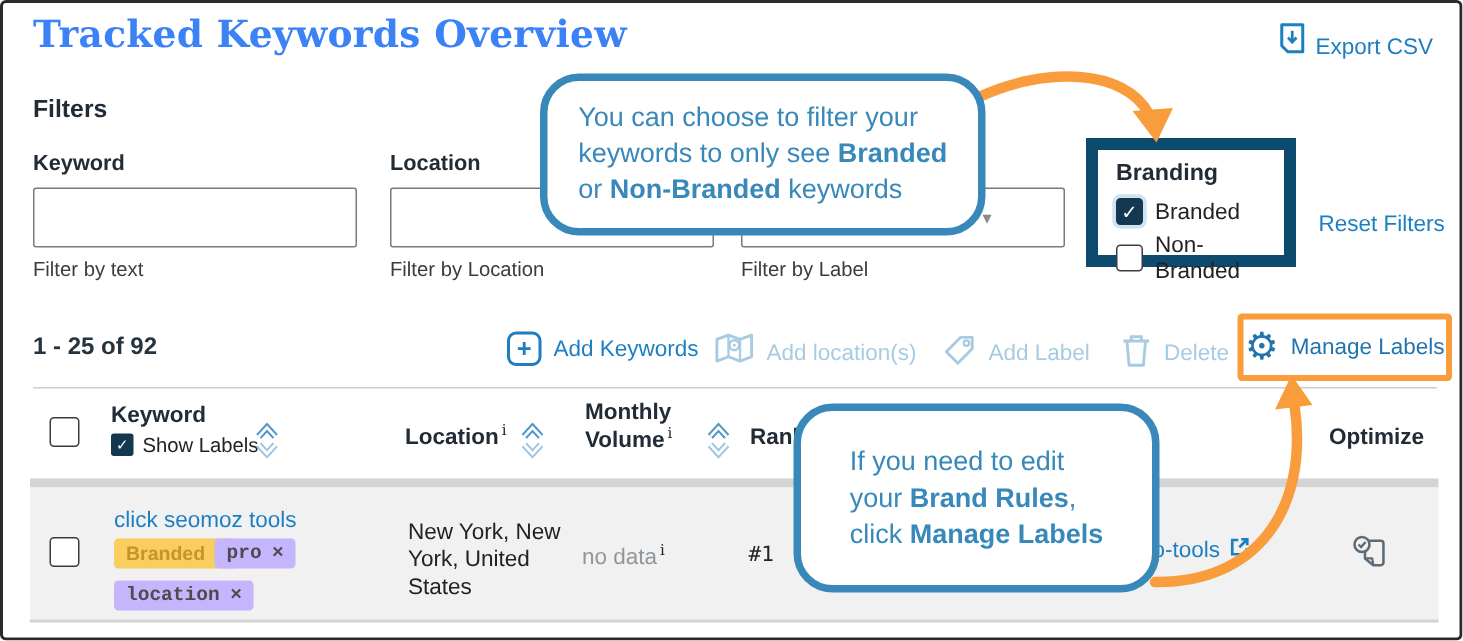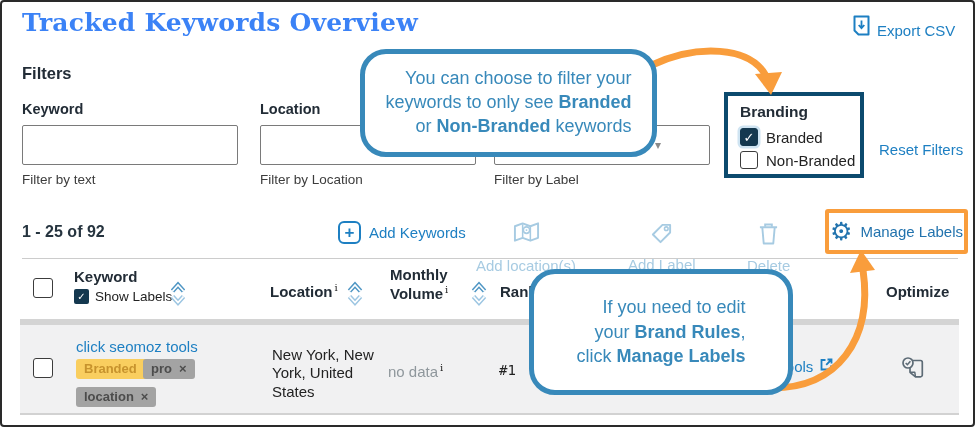--- a/index.html
+++ b/index.html
@@ -16,38 +16,38 @@
 
   
   .filters-heading{left:20px;top:62px;font-size:16.5px;font-weight:700;color:#222c36;}
   .f-label{font-size:14.5px;font-weight:700;color:#222c36;}
   .f-input{width:216px;height:40px;background:#fff;border:1px solid #7a7a7a;border-radius:2px;
            box-sizing:border-box;font-size:14px;padding:4px 8px;color:#333;}
   .f-help{font-size:13.5px;color:#3c3c3c;}
   .select-arrow{position:absolute;left:160px;top:13px;font-size:12px;color:#8a8a8a;line-height:1;}
 
   
-  .branding-box{left:722px;top:90px;width:140px;height:86px;border:4px solid #0c4a6e;
+  .branding-box{left:722px;top:90px;width:140px;height:86px;border:8px solid #0c4a6e;
                 background:#fff;box-sizing:border-box;padding:7px 0 16px 12px;z-index:6;}
   .branding-title{font-size:15.5px;font-weight:700;color:#222c36;margin-bottom:7px;}
   .cb-row{display:flex;align-items:center;gap:8px;margin-bottom:5px;}
   .cb{width:18px;height:18px;border:1.5px solid #3c3c3c;border-radius:3px;background:#fff;
       box-sizing:border-box;flex:0 0 auto;}
   .cb.checked{background:#14384f;border-color:#14384f;color:#fff;display:flex;align-items:center;
       justify-content:center;font-size:13px;line-height:1;}
   .cb.ring{box-shadow:0 0 0 2.5px #cfe4f2;}
   .cb-label{font-size:15px;color:#222;}
   .reset-link{left:877px;top:139px;font-size:15px;color:#1d7fc2;cursor:pointer;}
 
   
   .count{left:20px;top:221px;font-size:16px;font-weight:700;color:#26343f;}
   .tb{display:flex;align-items:center;gap:8px;font-size:15px;cursor:pointer;}
   .tb.active{color:#1d7fc2;}
   .tb.dark{color:#2273ae;}
-  .tb.disabled{color:#a7cbe2;cursor:default;flex-direction:column;}
+  .tb.disabled{color:#a7cbe2;cursor:default;}
   .plus-box{width:23px;height:23px;border:2px solid #1d7fc2;border-radius:6px;display:flex;
             align-items:center;justify-content:center;font-size:17px;font-weight:700;color:#1d7fc2;box-sizing:border-box;}
   .gear{font-size:25px;line-height:1;color:#2273ae;}
   .manage-box{left:823px;top:207px;width:143px;height:45px;border:4px solid #f99d3c;border-radius:3px;
               box-sizing:border-box;z-index:6;}
   .hr1{left:20px;top:256px;width:936px;height:1px;background:#ccc;}
 
   
   .th{font-size:15px;font-weight:700;color:#222c36;}
   .sup-i{font-family:"DejaVu Serif",serif;font-size:10px;color:#222;position:relative;top:-6px;margin-left:2px;font-weight:400;}
@@ -57,35 +57,35 @@
   .band{left:18px;top:317px;width:939px;height:6px;background:#d4d4d4;}
 
   
   .rowbg{left:18px;top:323px;width:939px;height:88px;background:#f1f1f2;}
   .kw-link{font-size:15px;color:#1d7fc2;cursor:pointer;}
   .tag{display:inline-flex;align-items:center;gap:7px;padding:2px 8px 3px;border-radius:3px;
        font-size:13px;font-weight:700;}
   .tag .x{cursor:pointer;}
   .tag-yellow{background:#f9ce5f;color:#c7932d;}
   .tag-yellow .x{color:#e09f38;}
-  .tag-gray{background:#a3a3a3;color:#4c4c4c;}
+  .tag-gray{background:#c4b5fd;color:#4c4c4c;font-family:Liberation Mono, monospace;}
   .tag-gray .x{color:#4c4c4c;}
   .loc-cell{width:110px;font-size:15px;line-height:1.22;color:#222;}
   .nodata{font-size:15px;color:#8f979c;}
   .rank{font-size:14px;color:#222;font-family:"DejaVu Sans Mono",monospace;}
   .url-link{display:flex;align-items:center;gap:6px;font-size:15px;color:#1d7fc2;cursor:pointer;}
   .hr2{left:18px;top:411px;width:939px;height:2px;background:#d2d2d2;}
 
   
   .callout{background:#fff;border:5px solid #3889ba;border-radius:26px;color:#3889ba;
-           display:flex;align-items:center;justify-content:center;text-align:right;z-index:20;
+           display:flex;align-items:center;justify-content:center;text-align:left;z-index:20;
            box-sizing:border-box;}
   .callout b{font-weight:700;}
   .co1{left:358px;top:47px;width:297px;height:108px;font-size:18px;line-height:1.33;}
-  .co2{left:527px;top:267px;width:264px;height:126px;font-size:18px;line-height:1.38;}
+  .co2{left:527px;top:267px;width:244px;height:126px;font-size:18px;line-height:1.38;}
   .arrows{left:0;top:0;z-index:15;pointer-events:none;}
 </style>
 </head>
 <body>
 
 <div class="stage">
 
   <div class="abs title">Tracked Keywords Overview</div>
   <div class="abs export">
     <span>

